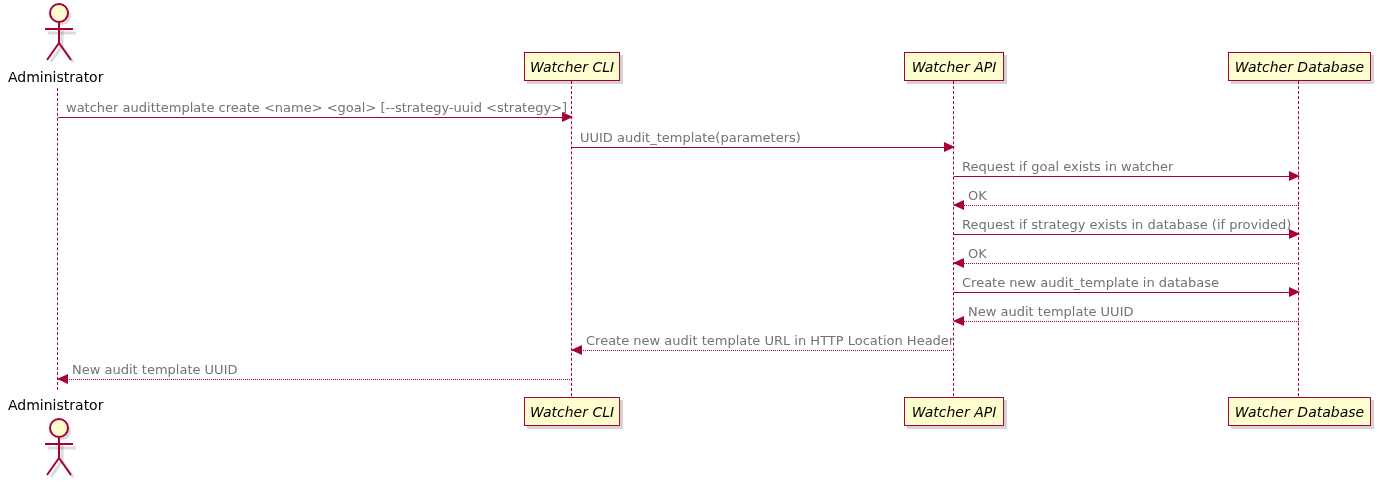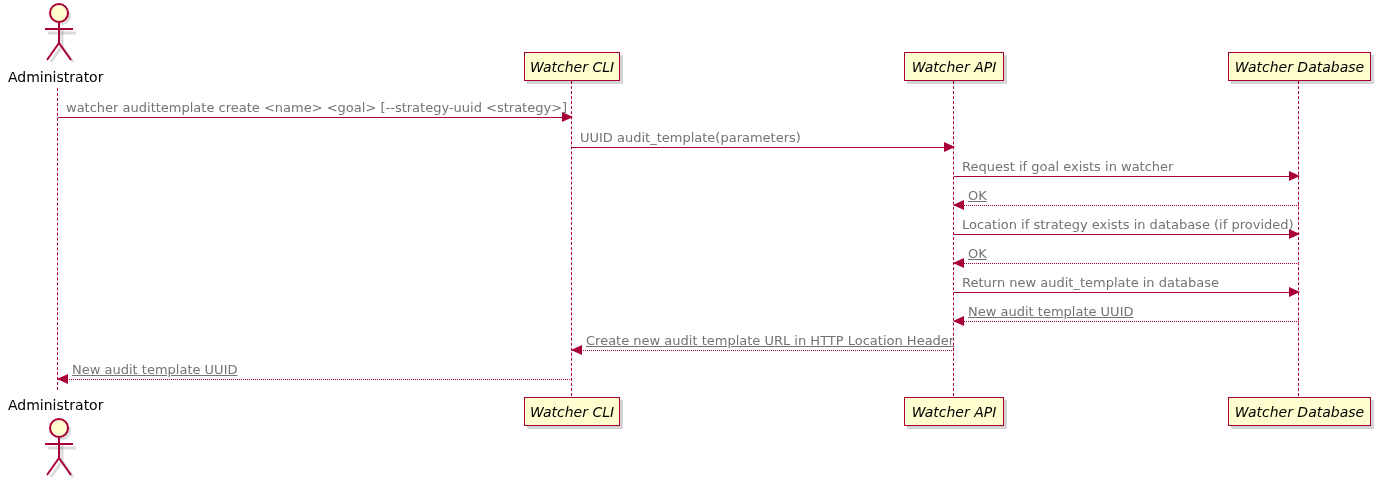--- a/index.html
+++ b/index.html
@@ -47,21 +47,21 @@
     border-top:5px solid transparent;
     border-bottom:5px solid transparent;
   }
   .msg.right .head{right:-1px;border-left:11px solid #A80036;}
   .msg.left  .head{left:-1px; border-right:11px solid #A80036;}
   .msg .label{
     position:absolute;bottom:3px;
     font-size:13px;color:#737373;white-space:nowrap;line-height:15px;
   }
   .msg.right .label{left:8px;}
-  .msg.left  .label{left:14px;text-decoration:underline;}
+  .msg.left  .label{left:14px;}
 </style>
 </head>
 <body>
 
 <div id="diagram">
 
   <div class="lifeline" style="left:57px;top:88px;height:302px;"></div>
   <div class="lifeline" style="left:571px;top:81px;height:315px;"></div>
   <div class="lifeline" style="left:953px;top:81px;height:315px;"></div>
   <div class="lifeline" style="left:1298px;top:81px;height:315px;"></div>
@@ -114,33 +114,33 @@
 
   <div class="msg left dotted" style="left:954px;top:205px;width:345px;">
     <div class="line"></div>
     <div class="head"></div>
     <div class="label">OK</div>
   </div>
 
   <div class="msg right" style="left:954px;top:234px;width:345px;">
     <div class="line"></div>
     <div class="head"></div>
-    <div class="label">Location if strategy exists in database (if provided)</div>
+    <div class="label">Request if strategy exists in database (if provided)</div>
   </div>
 
   <div class="msg left dotted" style="left:954px;top:263px;width:345px;">
     <div class="line"></div>
     <div class="head"></div>
     <div class="label">OK</div>
   </div>
 
   <div class="msg right" style="left:954px;top:292px;width:345px;">
     <div class="line"></div>
     <div class="head"></div>
-    <div class="label">Return new audit_template in database</div>
+    <div class="label">Create new audit_template in database</div>
   </div>
 
   <div class="msg left dotted" style="left:954px;top:321px;width:345px;">
     <div class="line"></div>
     <div class="head"></div>
     <div class="label">New audit template UUID</div>
   </div>
 
   <div class="msg left dotted" style="left:572px;top:350px;width:382px;">
     <div class="line"></div>

